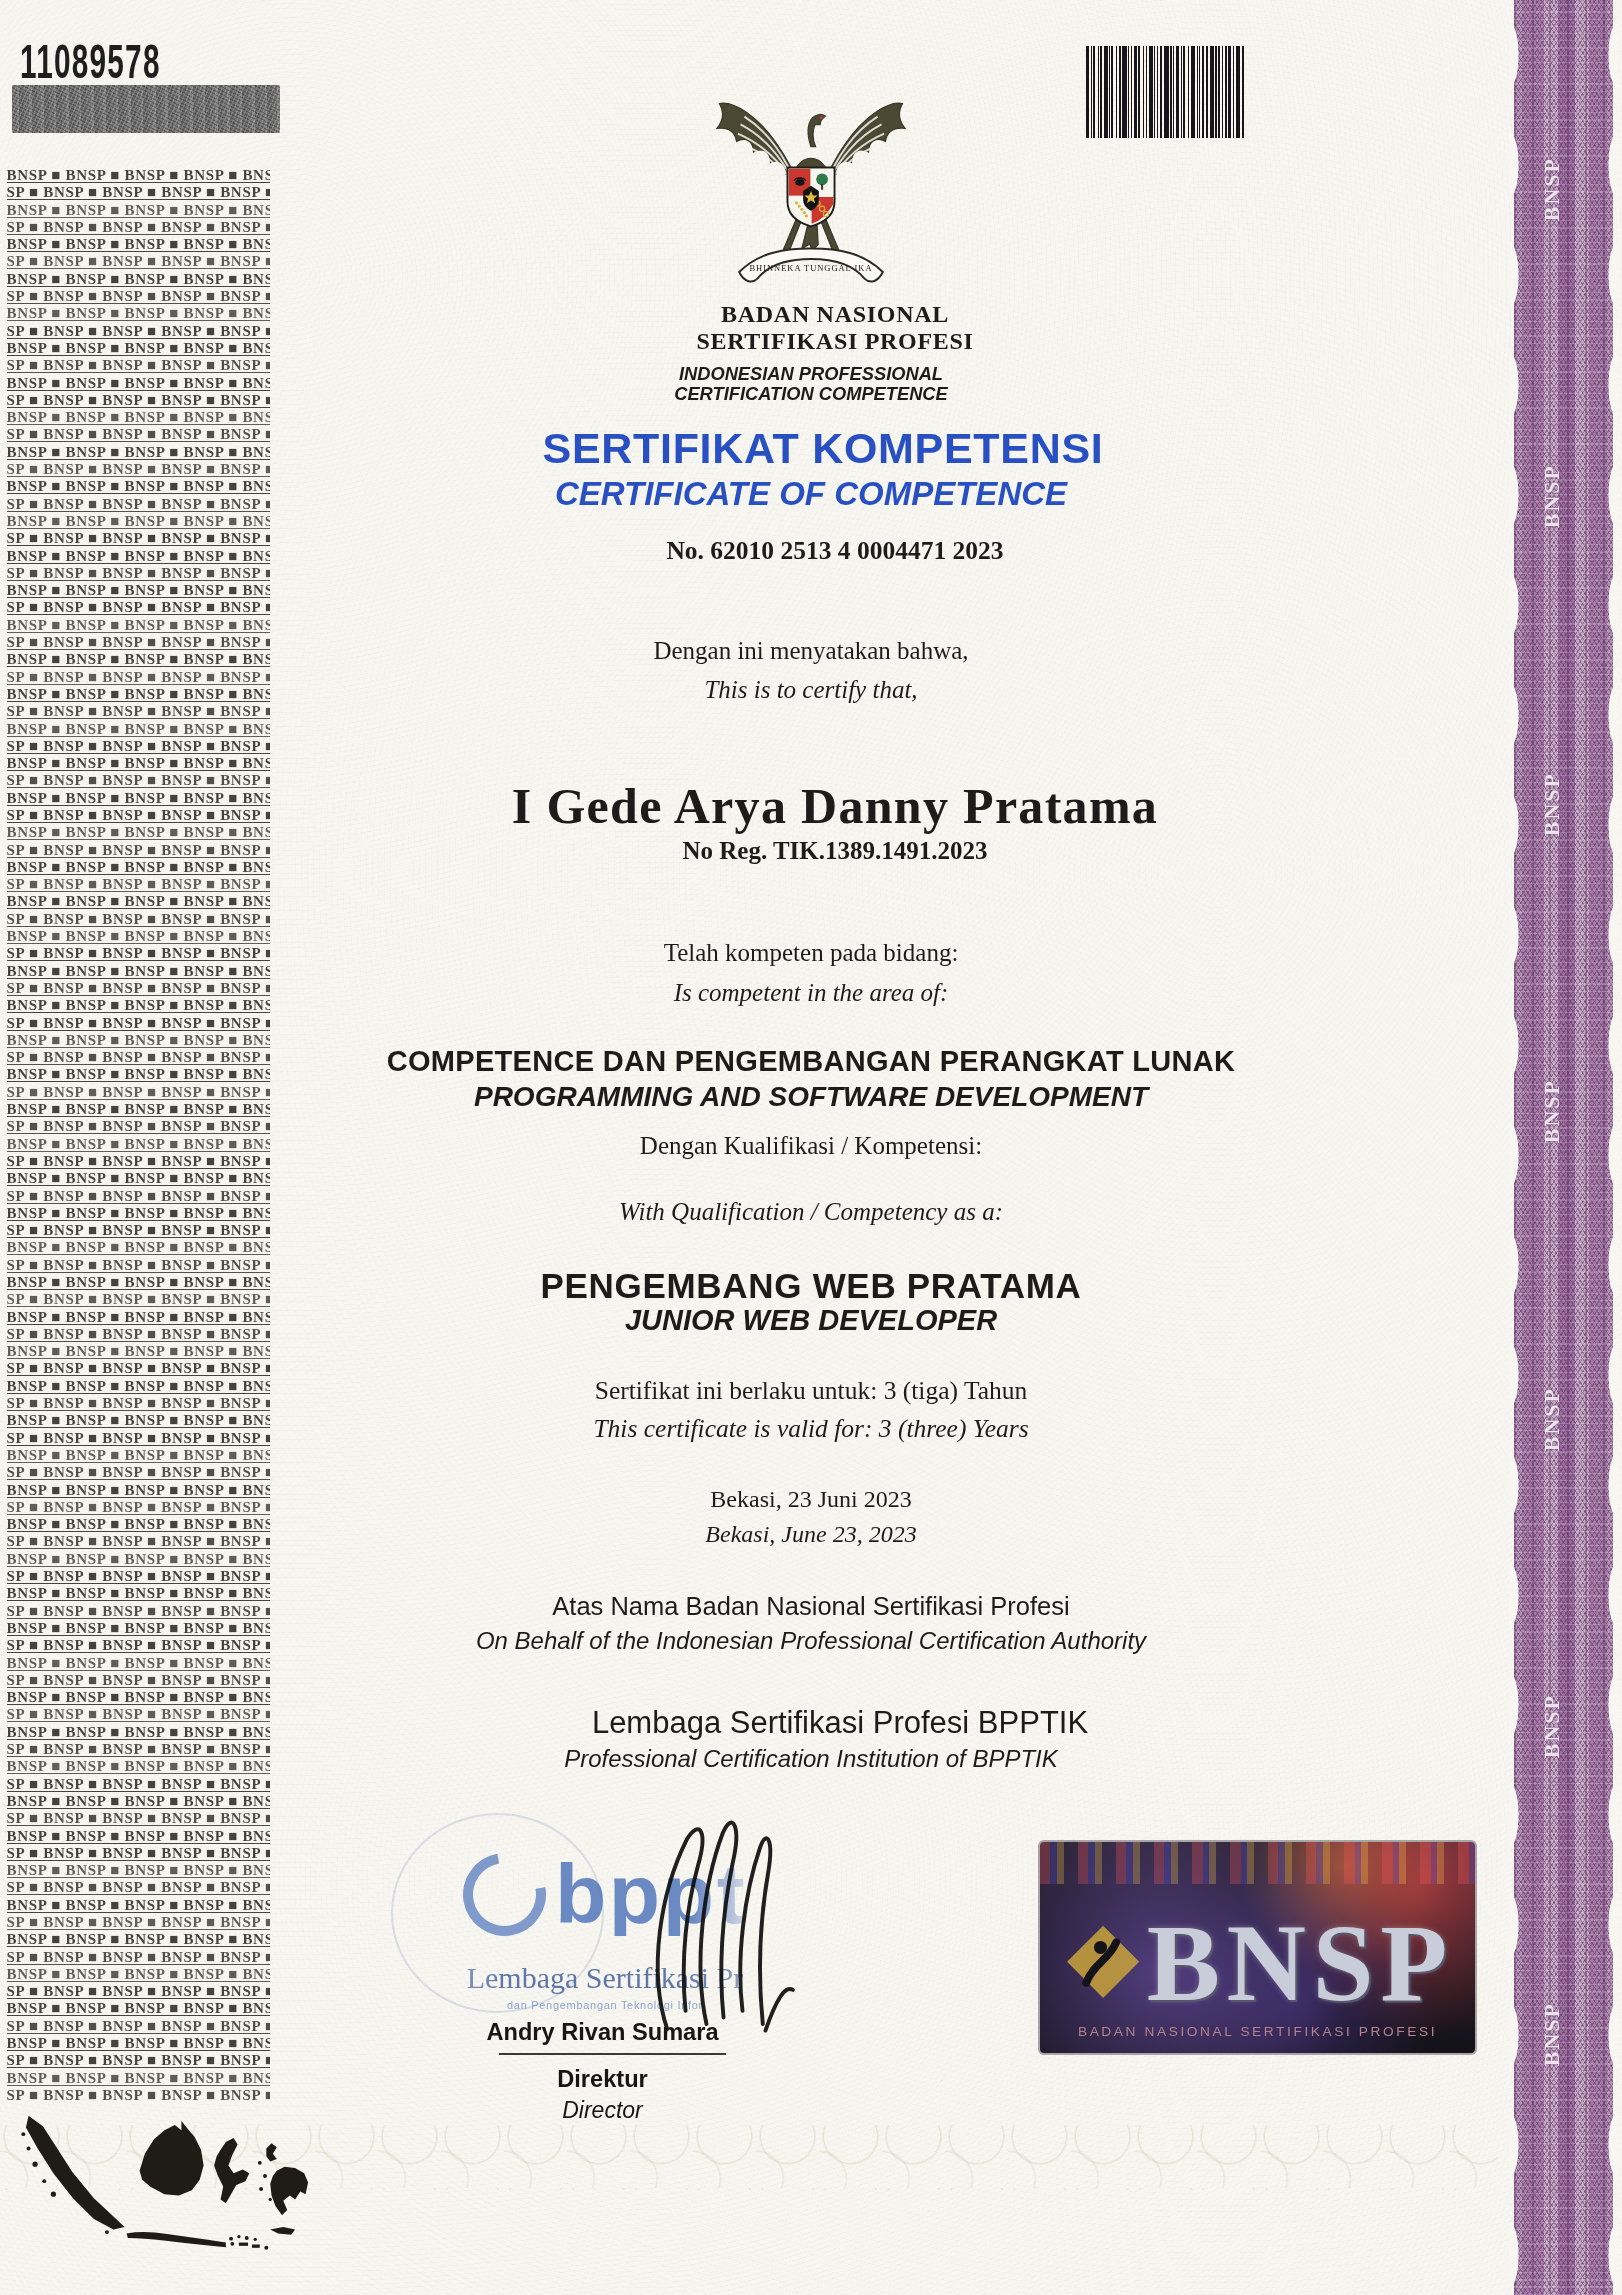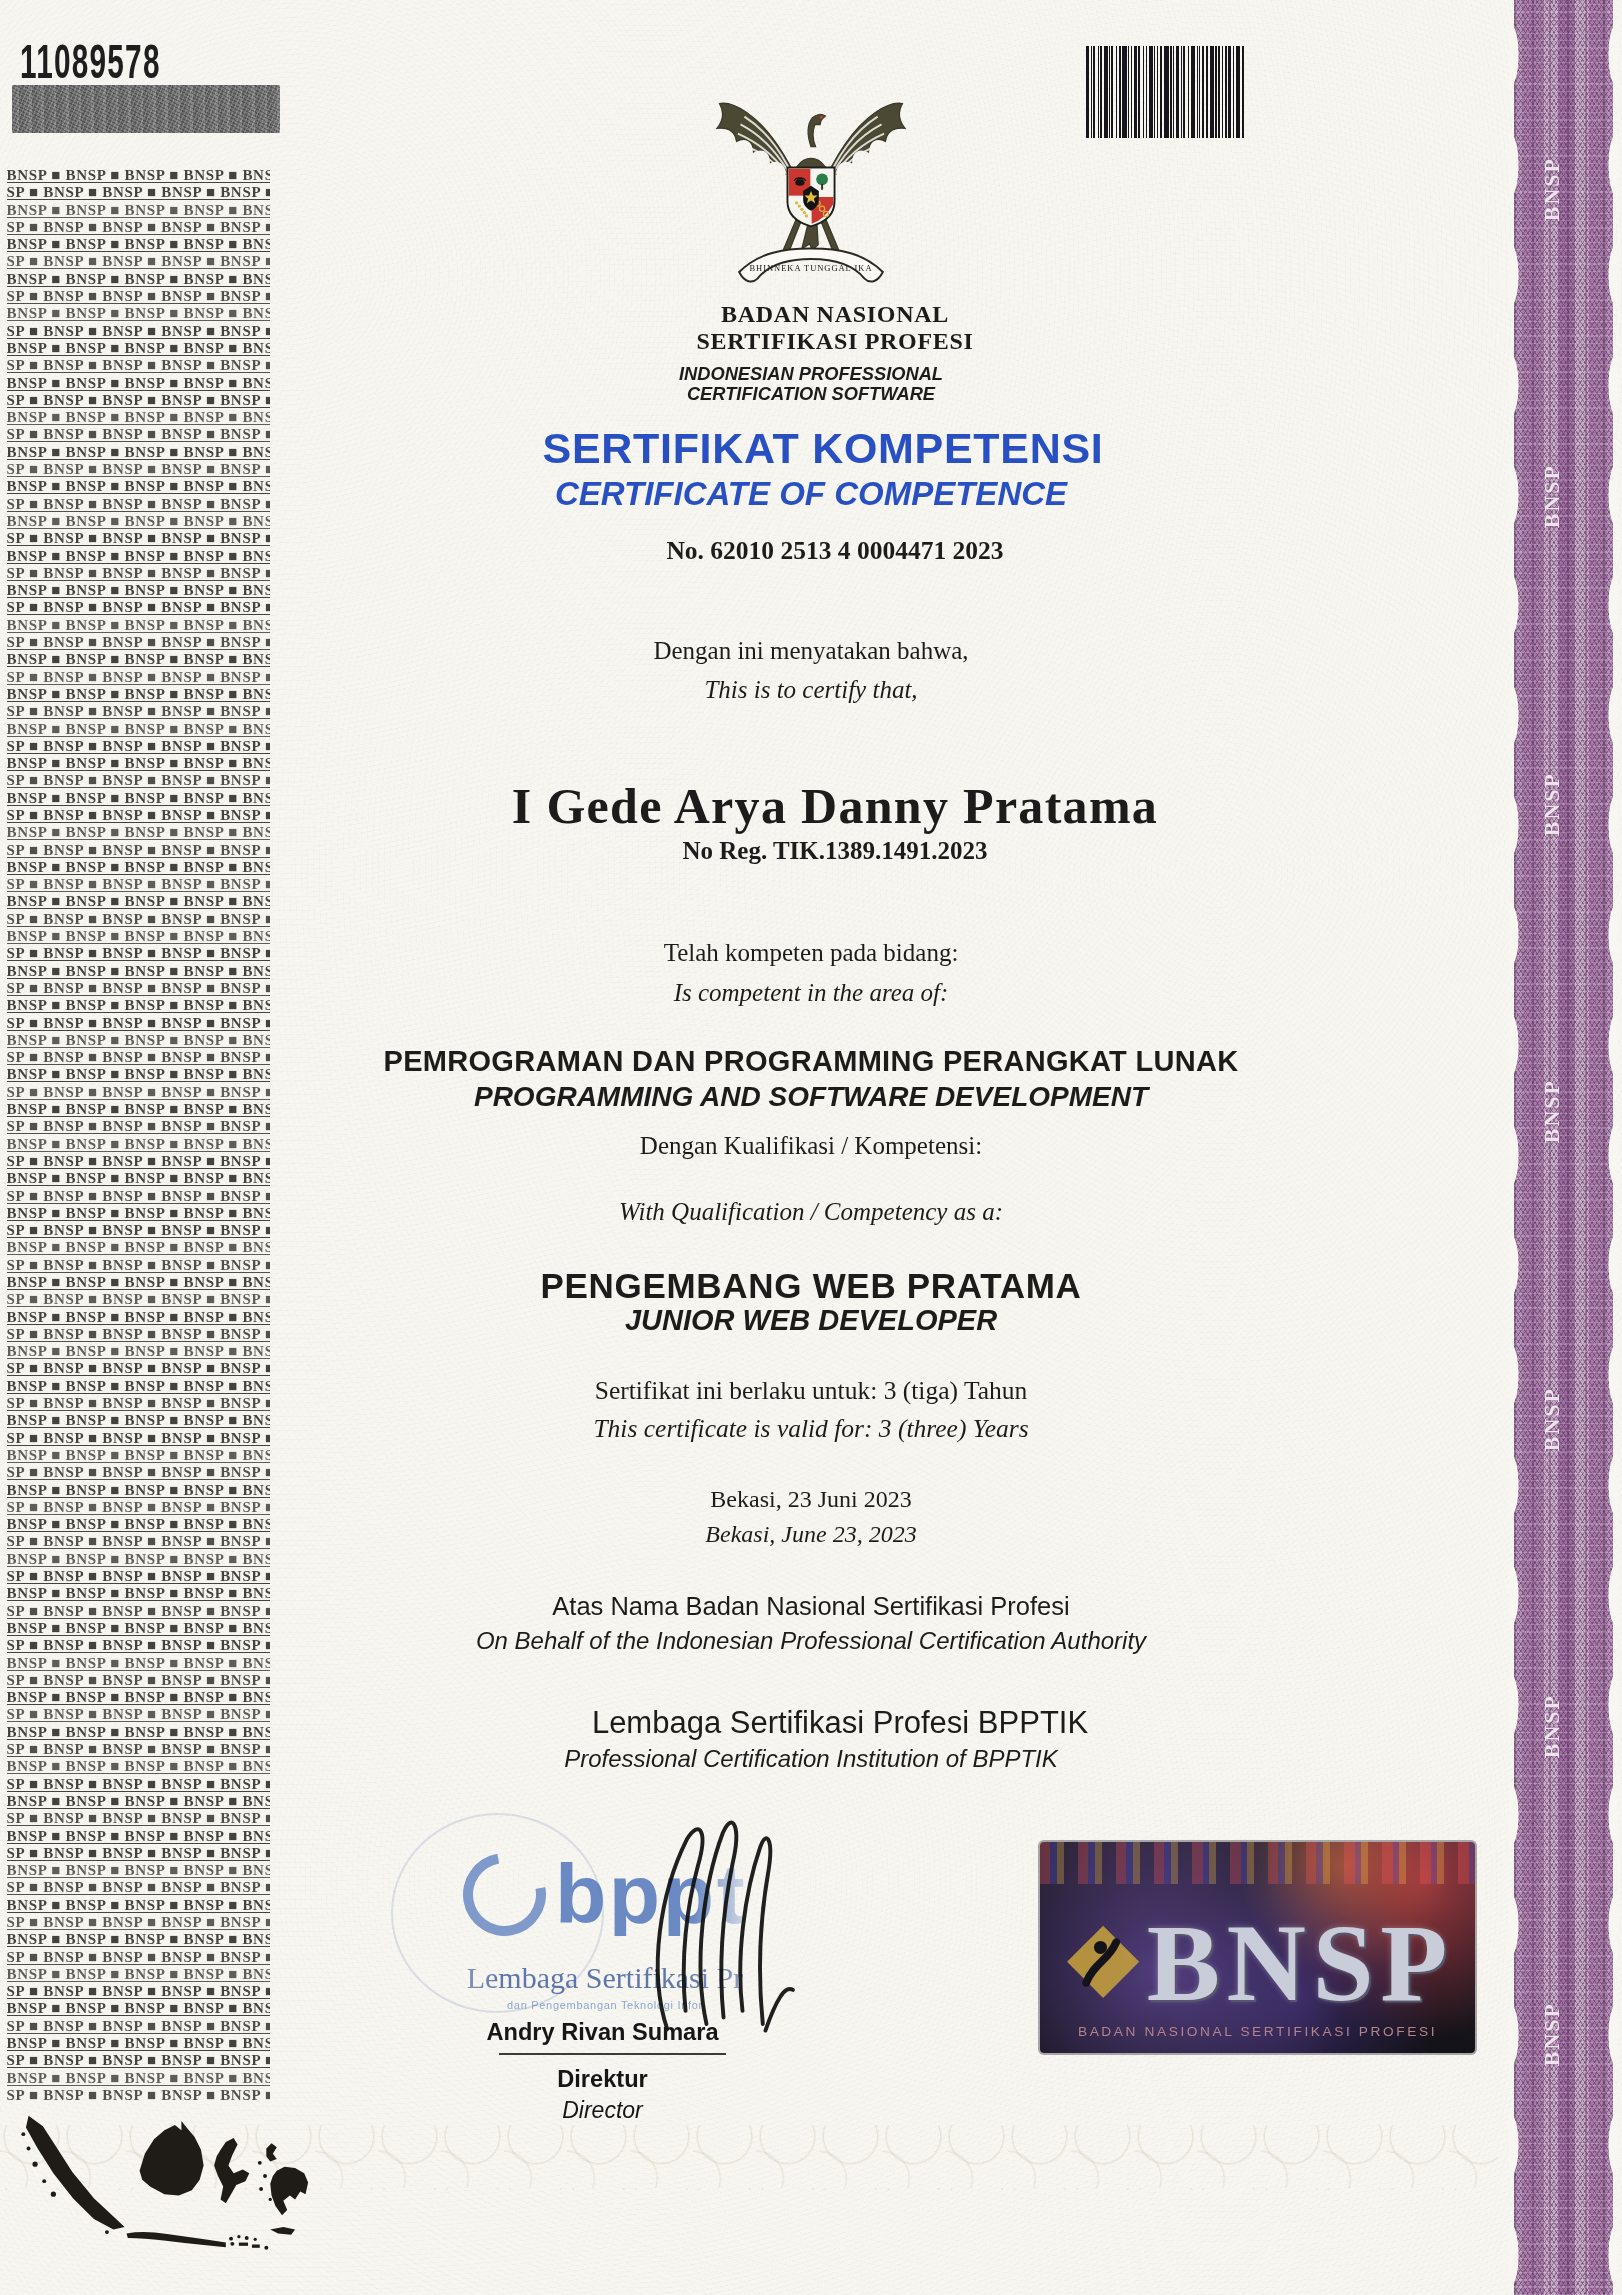--- a/index.html
+++ b/index.html
@@ -366,35 +366,35 @@
     </g>
     <g>
       <path d="M40,288 C70,258 108,252 150,252 C192,252 230,258 260,288 C252,304 240,306 232,298 C214,276 184,268 150,268 C116,268 86,276 68,298 C60,306 48,304 40,288 Z" fill="#fbfaf6" stroke="#2b2a22" stroke-width="3"></path>
       <text x="150" y="287" text-anchor="middle" font-size="13" letter-spacing="1.5" font-family="Liberation Serif, serif" fill="#181812">BHINNEKA TUNGGAL IKA</text>
     </g>
   </svg>
 
   <div class="center-line serb" id="issuer1">BADAN NASIONAL</div>
   <div class="center-line serb" id="issuer2">SERTIFIKASI PROFESI</div>
   <div class="center-line sansbi" id="issuerEn1">INDONESIAN PROFESSIONAL</div>
-  <div class="center-line sansbi" id="issuerEn2">CERTIFICATION SOFTWARE</div>
+  <div class="center-line sansbi" id="issuerEn2">CERTIFICATION COMPETENCE</div>
 
   <div class="center-line sansb" id="titleId" style="color:#2850c2;margin-left:12px;">SERTIFIKAT KOMPETENSI</div>
   <div class="center-line sansbi" id="titleEn" style="color:#2850c2;">CERTIFICATE OF COMPETENCE</div>
   <div class="center-line serb" id="certNo">No. 62010 2513 4 0004471 2023</div>
 
   <div class="center-line ser" id="stmtId">Dengan ini menyatakan bahwa,</div>
   <div class="center-line seri" id="stmtEn">This is to certify that,</div>
 
   <div class="center-line serb" id="holderName">I Gede Arya Danny Pratama</div>
   <div class="center-line serb" id="regNo">No Reg. TIK.1389.1491.2023</div>
 
   <div class="center-line ser" id="compIntroId">Telah kompeten pada bidang:</div>
   <div class="center-line seri" id="compIntroEn">Is competent in the area of:</div>
-  <div class="center-line sansb" id="fieldId">PEMROGRAMAN DAN PROGRAMMING PERANGKAT LUNAK</div>
+  <div class="center-line sansb" id="fieldId">COMPETENCE DAN PENGEMBANGAN PERANGKAT LUNAK</div>
   <div class="center-line sansbi" id="fieldEn">PROGRAMMING AND SOFTWARE DEVELOPMENT</div>
 
   <div class="center-line ser" id="qualIntroId">Dengan Kualifikasi / Kompetensi:</div>
   <div class="center-line seri" id="qualIntroEn">With Qualification / Competency as a:</div>
   <div class="center-line sansb" id="qualId">PENGEMBANG WEB PRATAMA</div>
   <div class="center-line sansbi" id="qualEn">JUNIOR WEB DEVELOPER</div>
 
   <div class="center-line ser" id="validId">Sertifikat ini berlaku untuk: 3 (tiga) Tahun</div>
   <div class="center-line seri" id="validEn">This certificate is valid for: 3 (three) Years</div>
 

